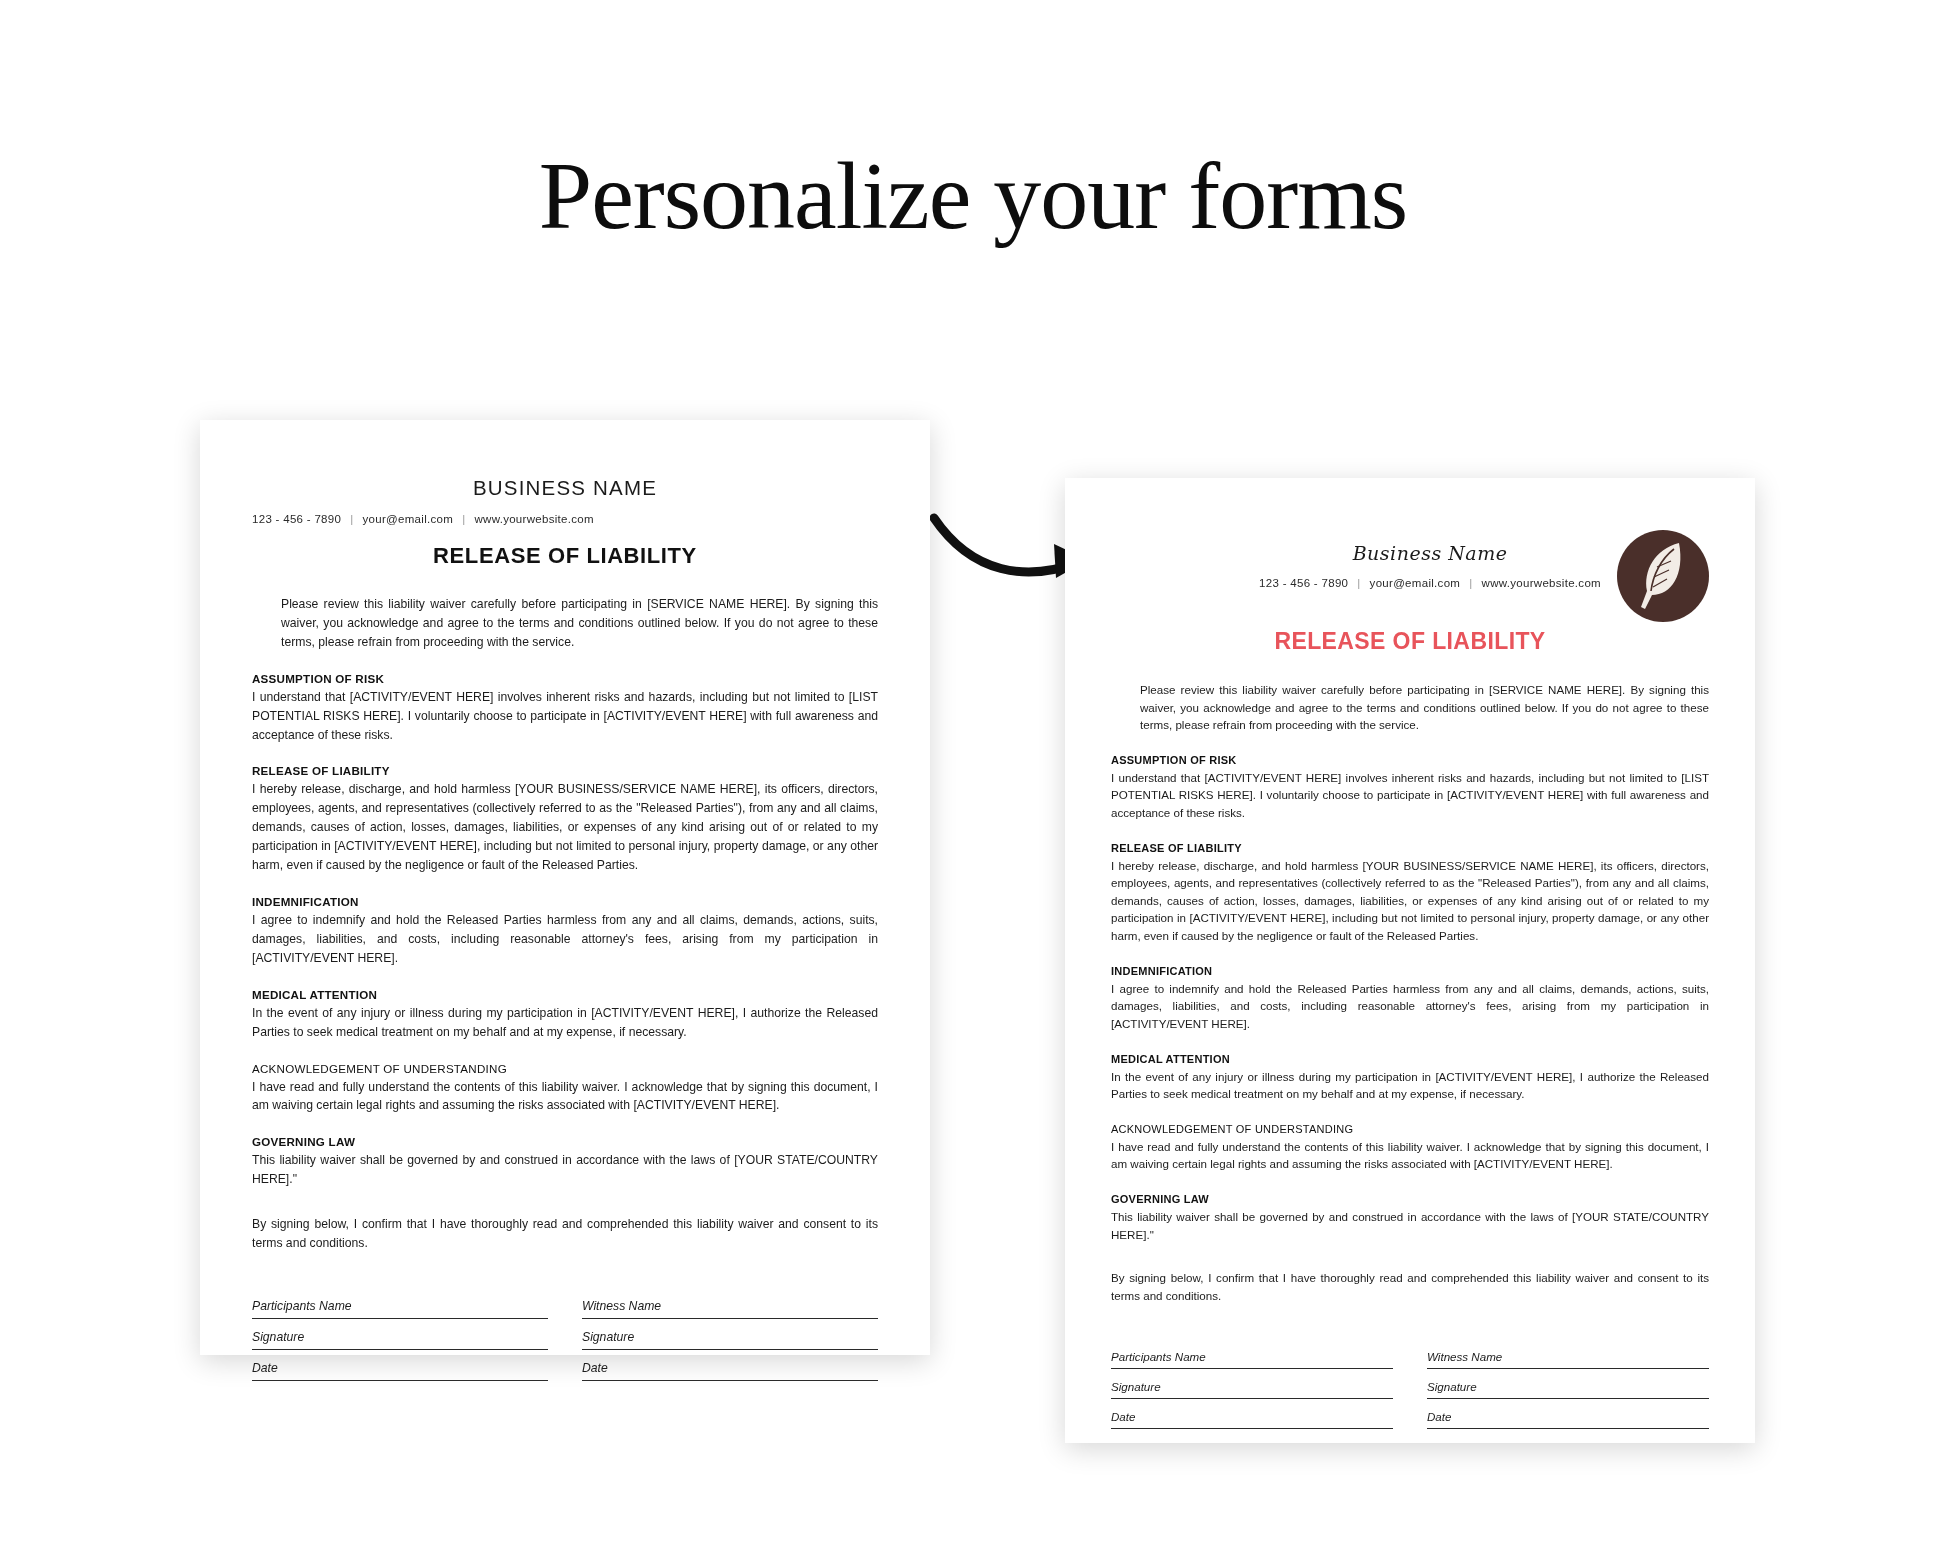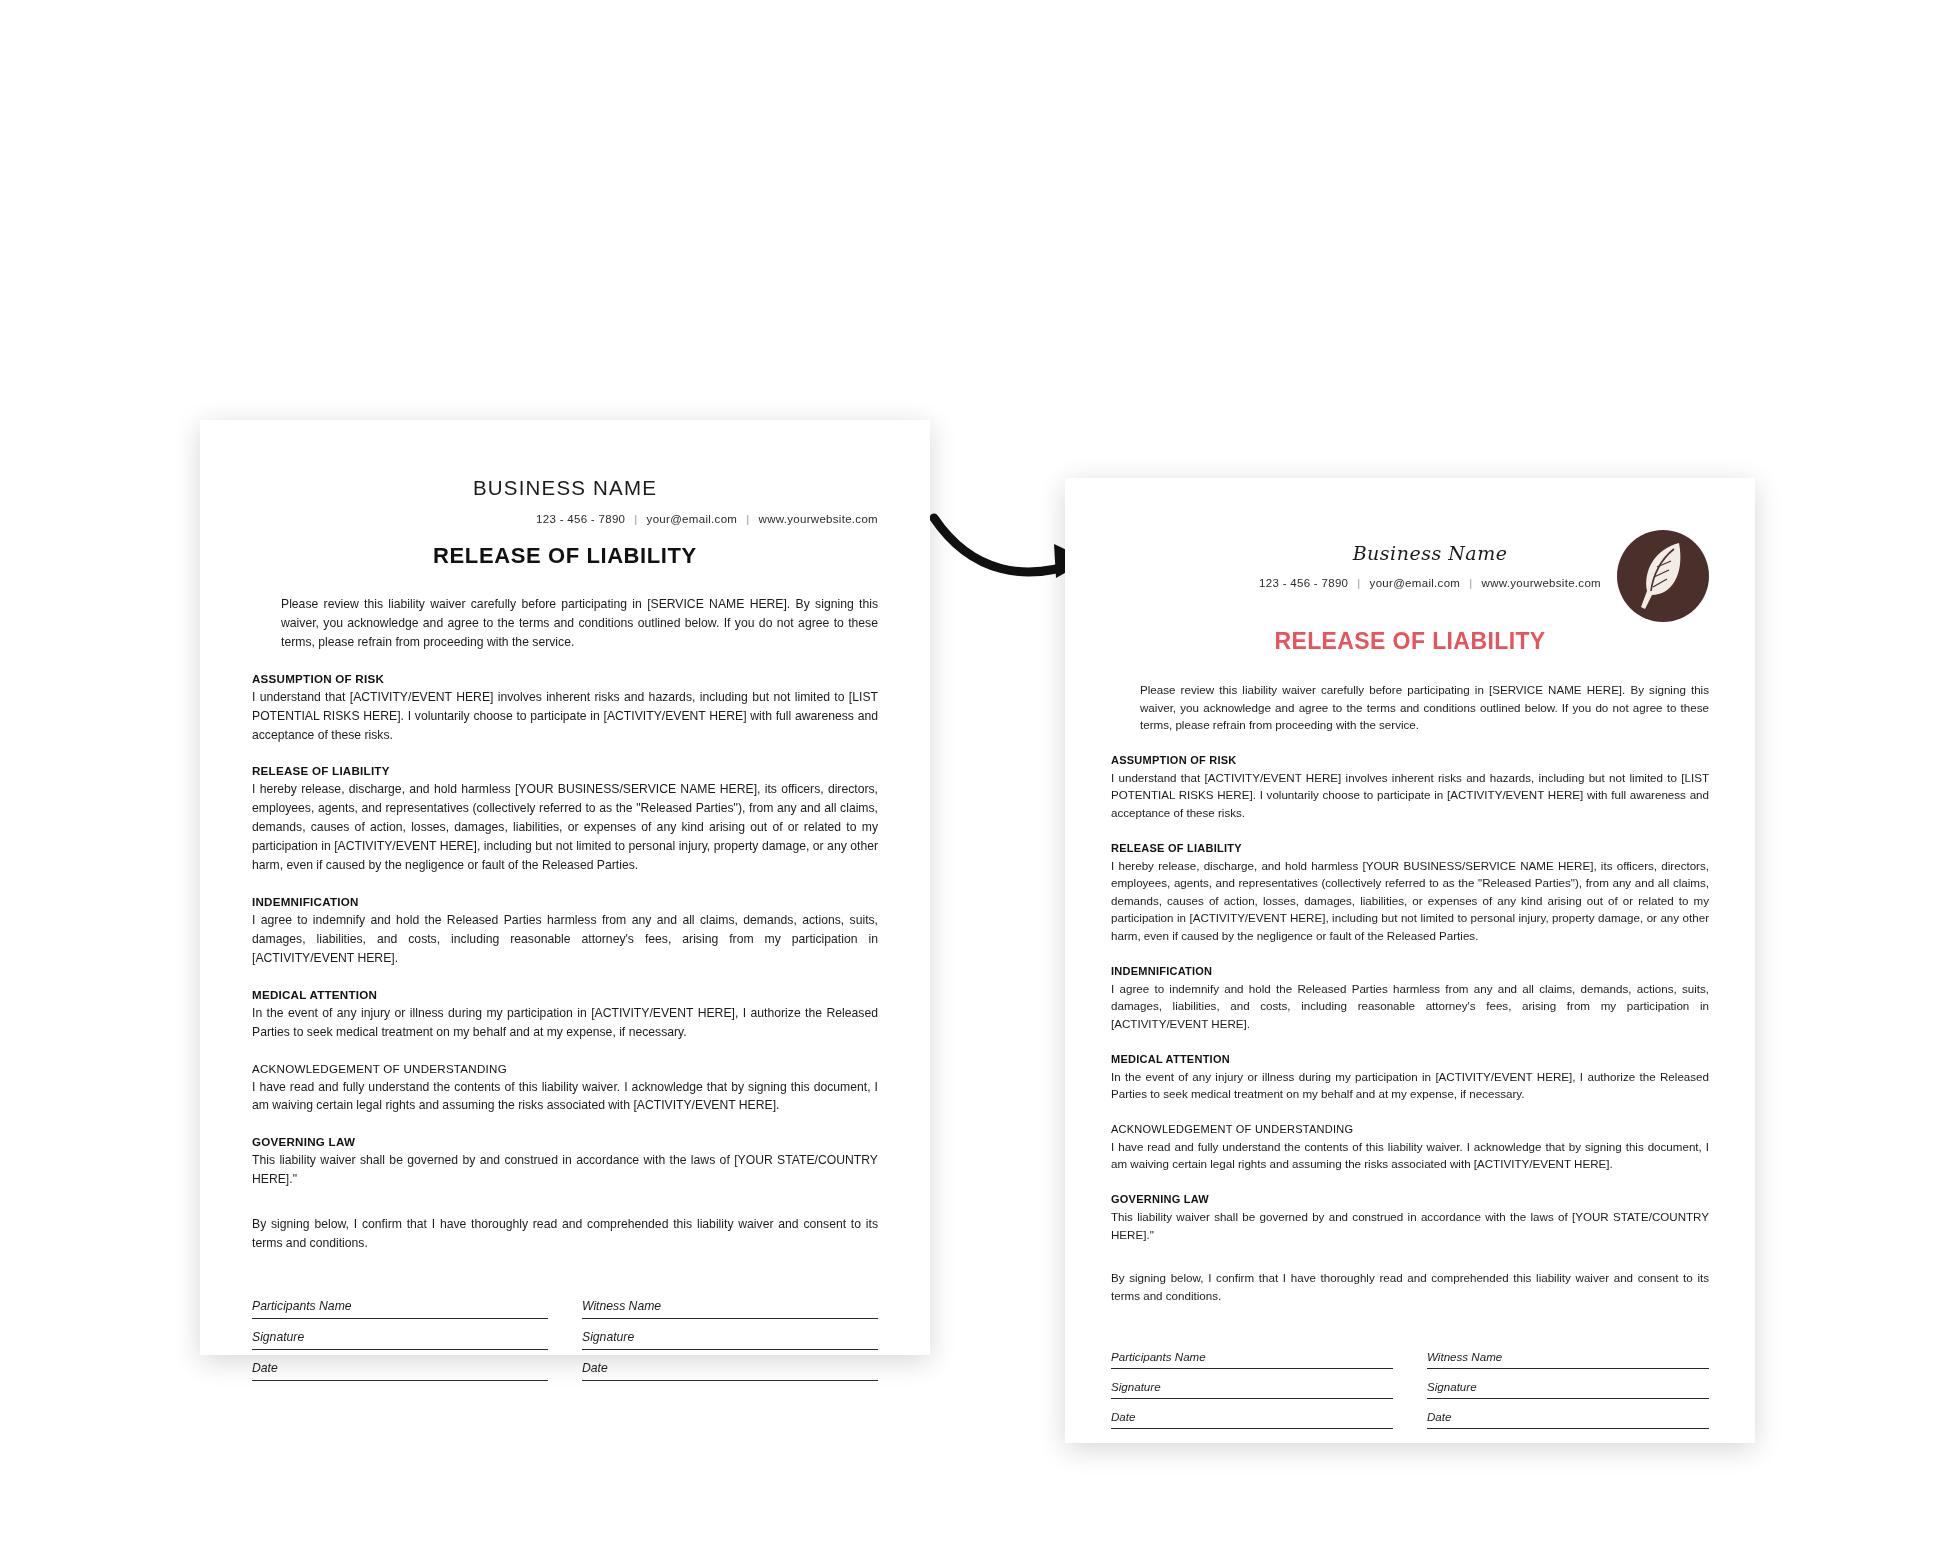--- a/index.html
+++ b/index.html
@@ -82,21 +82,21 @@
   
   .biz-name-plain {
     text-align: center;
     font-size: 20.5px;
     letter-spacing: 1.2px;
     color: #1b1b1b;
     font-weight: 400;
     font-family: "Liberation Sans", sans-serif;
   }
   .contact-line {
-    text-align: right;
+    text-align: left;
     font-size: 11.5px;
     color: #2a2a2a;
     margin-top: 13px;
     letter-spacing: 0.3px;
   }
   .contact-line .sep { color: #9b9b9b; padding: 0 9px; }
   .doc-title {
     text-align: center;
     font-weight: bold;
     font-size: 22px;
@@ -197,20 +197,21 @@
     font-weight: bold;
     font-size: 23px;
     letter-spacing: 0.4px;
     margin-top: 6px;
   }
 </style>
 </head>
 <body>
 
 <div id="header">
+  <div id="main-title">Personalize your forms</div>
 </div>
 
 <svg id="arrow" viewBox="0 0 180 100" xmlns="http://www.w3.org/2000/svg">
   <path d="M4,18 C42,74 96,82 150,62" stroke="#111" stroke-width="9" fill="none" stroke-linecap="round"></path>
   <path d="M124,44 L158,60 L126,78 Z" fill="#111"></path>
 </svg>
 
 <div class="sheet" id="doc-left">
   <div class="doc-inner">
     <div class="biz-name-plain">BUSINESS NAME</div>

